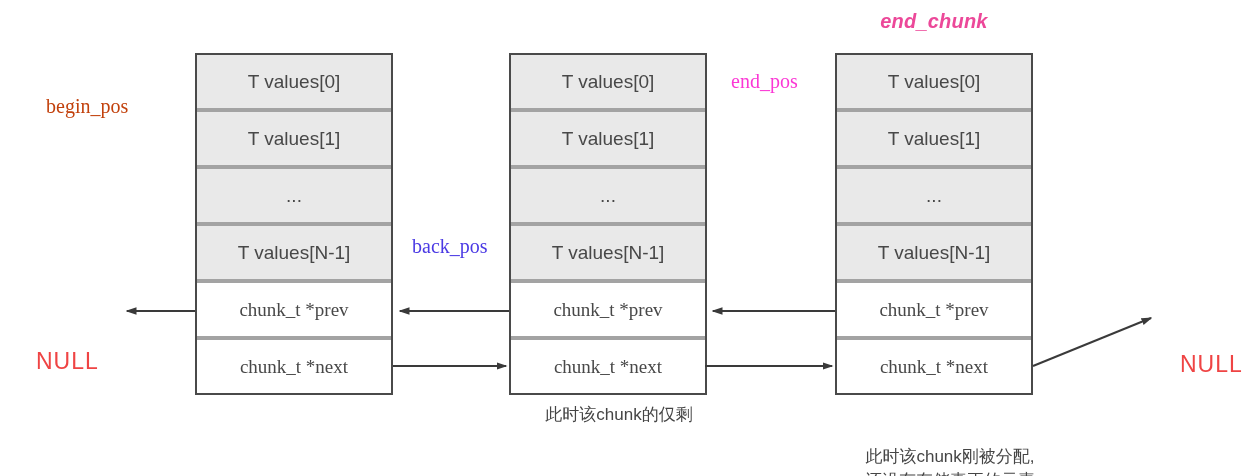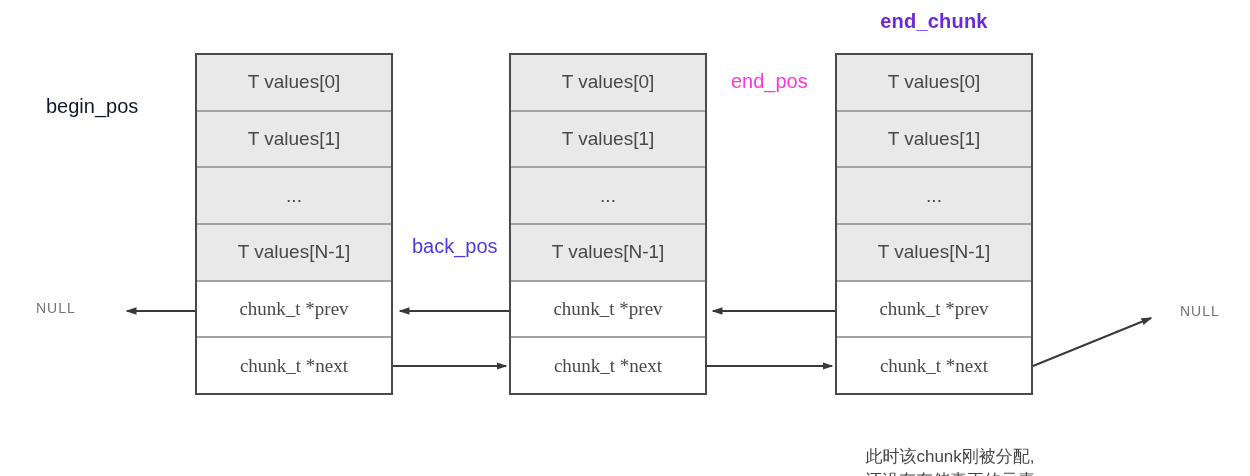--- a/index.html
+++ b/index.html
@@ -6,37 +6,37 @@
   #canvas{
     position:relative;width:1250px;height:476px;background:#ffffff;overflow:hidden;
     font-family:"Liberation Sans","DejaVu Sans",sans-serif;color:#484848;
   }
   .chunk-title{
     position:absolute;top:10px;width:198px;text-align:center;
     font-size:20px;font-weight:bold;letter-spacing:0.2px;
   }
   .title-red{color:#fb2b2b;}
   .title-blue{color:#2b1fd0;}
-  .title-magenta{color:#6d28d9;}
+  .title-magenta{color:#ec4899;font-style:italic;}
   .chunk{
     position:absolute;top:53px;width:198px;height:342px;
     border:2px solid #4a4a4a;box-sizing:border-box;
     display:flex;flex-direction:column;background:#fff;
   }
   .chunk .cell{
     flex:1 1 0;display:flex;align-items:center;justify-content:center;
     font-size:19px;color:#484848;background:#e9e9e9;
   }
-  .chunk .cell + .cell{border-top:2px solid #a3a3a3;}
+  .chunk .cell + .cell{border-top:4px solid #a3a3a3;}
   .chunk .cell.white{background:#ffffff;font-family:Liberation Serif, serif;}
-  .pos-label{position:absolute;font-size:20px;white-space:nowrap;}
-  .pos-red{color:#0f172a;}
+  .pos-label{position:absolute;font-size:20px;white-space:nowrap;font-family:Liberation Serif, serif;}
+  .pos-red{color:#c2410c;}
   .pos-blue{color:#4b3ae4;}
   .pos-magenta{color:#fb37d5;}
-  .null-label{position:absolute;font-size:14px;color:#737373;letter-spacing:1px;}
+  .null-label{position:absolute;font-size:23px;color:#ef4444;letter-spacing:1px;margin-top:48px;}
   .caption{
     position:absolute;text-align:center;font-size:17px;line-height:24px;color:#454545;
     white-space:nowrap;
   }
   #arrow-layer{position:absolute;left:0;top:0;pointer-events:none;}
 </style>
 </head>
 <body>
 
 <div id="canvas">
@@ -71,20 +71,21 @@
   </div>
 
   <div class="pos-label pos-red" style="left:46px;top:95px;">begin_pos</div>
   <div class="pos-label pos-blue" style="left:412px;top:235px;">back_pos</div>
   <div class="pos-label pos-magenta" style="left:731px;top:70px;">end_pos</div>
 
   <div class="null-label" style="left:36px;top:300px;">NULL</div>
   <div class="null-label" style="left:1180px;top:303px;">NULL</div>
 
   <div class="caption" style="left:509px;top:403px;width:220px;">
+    <div>此时该chunk的仅剩</div>
   </div>
   <div class="caption" style="left:830px;top:403px;width:240px;margin-top:42px;">
     <div>此时该chunk刚被分配,</div>
     <div>还没有存储真正的元素</div>
   </div>
 
   <svg id="arrow-layer" width="1250" height="476" viewBox="0 0 1250 476">
     <defs>
       <marker id="ah" markerWidth="11" markerHeight="9" refX="9.5" refY="4.5" orient="auto" markerUnits="userSpaceOnUse">
         <polygon points="0,0.8 11,4.5 0,8.2" fill="#3a3a3a"></polygon>

